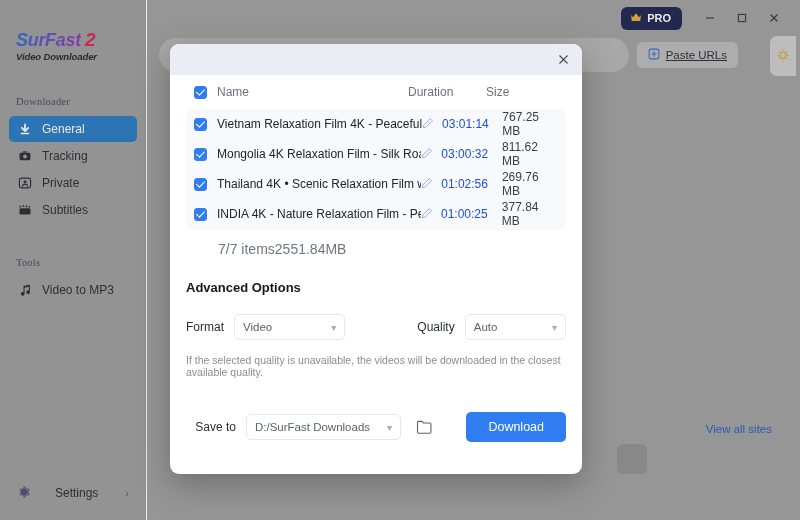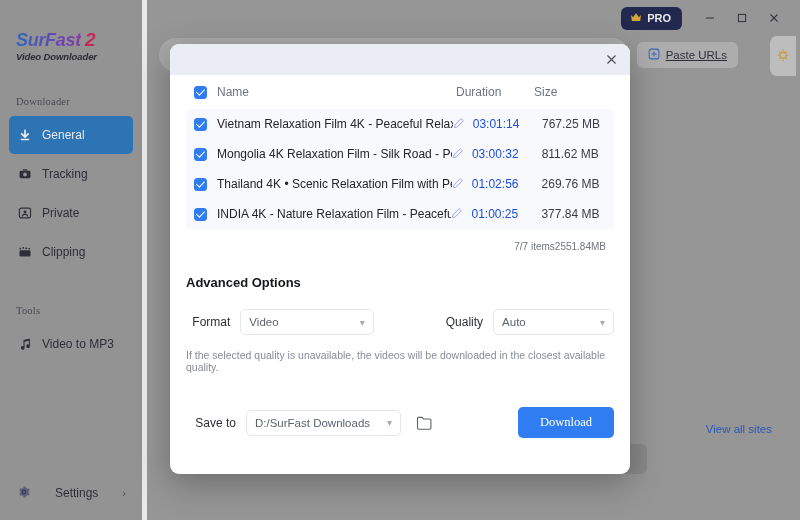--- a/index.html
+++ b/index.html
@@ -9,21 +9,21 @@
     overflow: hidden;
     background: #9e9e9e;
   }
   #app { position: relative; width: 800px; height: 520px; }
 
   
   .bg-layer { position: absolute; inset: 0; }
   .sidebar {
     position: absolute; left: 0; top: 0; width: 147px; height: 520px;
     background: #a0a0a0;
-    border-right: 5px solid #ffffff;
+    border-right: 1px solid #ffffff;
   }
   .logo-wrap { padding: 30px 0 0 16px; }
   .logo-main {
     font-size: 18px; font-weight: bold; font-style: italic;
     letter-spacing: -0.3px; line-height: 1;
     display: flex; align-items: baseline; gap: 4px;
   }
   .logo-sur {
     background: linear-gradient(90deg, #2f6fd0 0%, #6b4fc0 55%, #8b3fb5 100%);
     -webkit-background-clip: text; background-clip: text; color: transparent;
@@ -35,21 +35,21 @@
     font-size: 9.5px; font-weight: bold; font-style: italic;
     color: #2b2b35; margin-top: 2px; letter-spacing: -0.1px;
   }
 
   .nav-group-title {
     font-size: 10.5px; color: #4d4d55; padding: 0 0 0 16px;
     margin-top: 34px; margin-bottom: 9px; letter-spacing: .2px; font-family: Liberation Serif, serif;
   }
   .nav-item {
     display: flex; align-items: center; gap: 10px;
-    height: 38px; margin: 0 9px 1px 9px; padding-left: 8px;
+    height: 26px; margin: 0 9px 1px 9px; padding-left: 8px;
     border-radius: 5px; font-size: 12px; color: #2f2f38;
     cursor: pointer;
   }
   .nav-item.active { background: #2e7dc4; color: #ffffff; }
   .nav-item .ico { width: 15px; height: 15px; flex: 0 0 15px;
     display: flex; align-items: center; justify-content: center; }
   .nav-item .ico svg { display: block; }
 
   .settings-row {
     position: absolute; left: 9px; right: 9px; bottom: 14px;
@@ -99,21 +99,21 @@
     position: absolute; right: 28px; top: 423px;
     font-size: 11.5px; color: #2b5fc4; cursor: pointer;
   }
   .site-blob {
     position: absolute; border-radius: 6px; background: #8f8f8f; opacity: .75;
   }
 
   
   .modal-scrim { position: absolute; inset: 0; background: rgba(40,40,45,0.10); }
   .modal {
-    position: absolute; left: 170px; top: 44px; width: 460px; height: 430px;
+    position: absolute; left: 170px; top: 44px; width: 412px; height: 430px;
     background: #ffffff; border-radius: 9px;
     box-shadow: 0 10px 34px rgba(0,0,0,.28);
     overflow: hidden;
   }
   .modal-head {
     height: 31px; background: #eaeef4;
     display: flex; align-items: center; justify-content: flex-end;
     padding-right: 9px;
   }
   .close-x { width: 20px; height: 20px; display:flex; align-items:center; justify-content:center;
@@ -150,22 +150,22 @@
   .row .title {
     margin-left: 10px; flex: 1 1 auto; white-space: nowrap; overflow: hidden;
     text-overflow: clip; max-width: 252px;
   }
   .pencil { width: 14px; flex: 0 0 14px; color: #9aa8e8; cursor: pointer; margin-right: 6px; }
   .row .dur { width: 78px; color: #1d4ed8; }
   .row .size { width: 72px; color: #3a3d44; }
   .row-partial { opacity: .35; }
 
   .totals {
-    display: flex; align-items: center; justify-content: flex-end;
-    font-size: 10px; color: #70757f; padding: 11px 8px 0 8px; margin-left: 24px;
+    display: flex; align-items: center; justify-content: flex-start;
+    font-size: 14px; color: #70757f; padding: 11px 8px 0 8px; margin-left: 24px;
   }
 
   .adv-title { font-size: 13px; font-weight: bold; color: #16181d; margin: 23px 0 0 0; padding-left: 0; }
 
   .form-row { display: flex; align-items: center; margin-top: 19px; }
   .f-label { font-size: 12px; color: #2b2e35; width: 50px; text-align: right; margin-right: 10px; }
   .f-label.q { width: auto; margin-left: 72px; margin-right: 10px; }
   .select {
     height: 26px; border: 1px solid #e4e7ee; border-radius: 5px; background: #fff;
     display: flex; align-items: center; padding: 0 8px; font-size: 11.5px; color: #5d626c;
@@ -178,21 +178,21 @@
 
   .hint { font-size: 10.5px; color: #878c96; margin-top: 14px; }
 
   .subs-row { display: flex; align-items: center; gap: 9px; margin-top: 18px; font-size: 12px; color: #22252b; }
 
   .save-row { display: flex; align-items: center; margin-top: 34px; }
   .sel-save { width: 155px; }
   .folder-btn { width: 22px; height: 22px; margin-left: 12px; display:flex; align-items:center; justify-content:center; color: #5b606a; cursor: pointer; }
   .dl-btn {
     margin-left: auto; background: #2f7df0; color: #fff; font-size: 12.5px;
-    border: none; border-radius: 5px; padding: 8px 22px; cursor: pointer; font-family: Liberation Serif, serif;
+    border: none; border-radius: 5px; padding: 8px 22px; cursor: pointer;
   }
 </style>
 </head>
 <body>
 
 <div id="app">
 
   <div class="bg-layer">
 
     <div class="sidebar">
@@ -241,21 +241,21 @@
       <div class="nav-item">
         <span class="ico">
           <svg width="14" height="14" viewBox="0 0 16 16" fill="#2f2f38">
               <rect x="1.7" y="3.1" width="1.9" height="1.9" rx=".5"></rect>
               <rect x="5.1" y="2.3" width="1.9" height="1.9" rx=".5"></rect>
               <rect x="8.5" y="2.9" width="1.9" height="1.9" rx=".5"></rect>
               <rect x="11.9" y="3.3" width="1.9" height="1.9" rx=".5"></rect>
               <rect x="1.7" y="6.1" width="12.6" height="7" rx="1.5"></rect>
             </svg>
         </span>
-        <span>Clipping</span>
+        <span>Subtitles</span>
       </div>
 
       <div class="nav-group-title">Tools</div>
 
       <div class="nav-item">
         <span class="ico">
           <svg width="14" height="14" viewBox="0 0 16 16" fill="#2f2f38">
               <path d="M12.4 1.9 6.3 3.4v7.1a2.1 2.1 0 1 0 1.2 1.9V5.4l4.9-1.2v4.5a2.1 2.1 0 1 0 1.2 1.9V1.9z"></path>
             </svg>
         </span>

